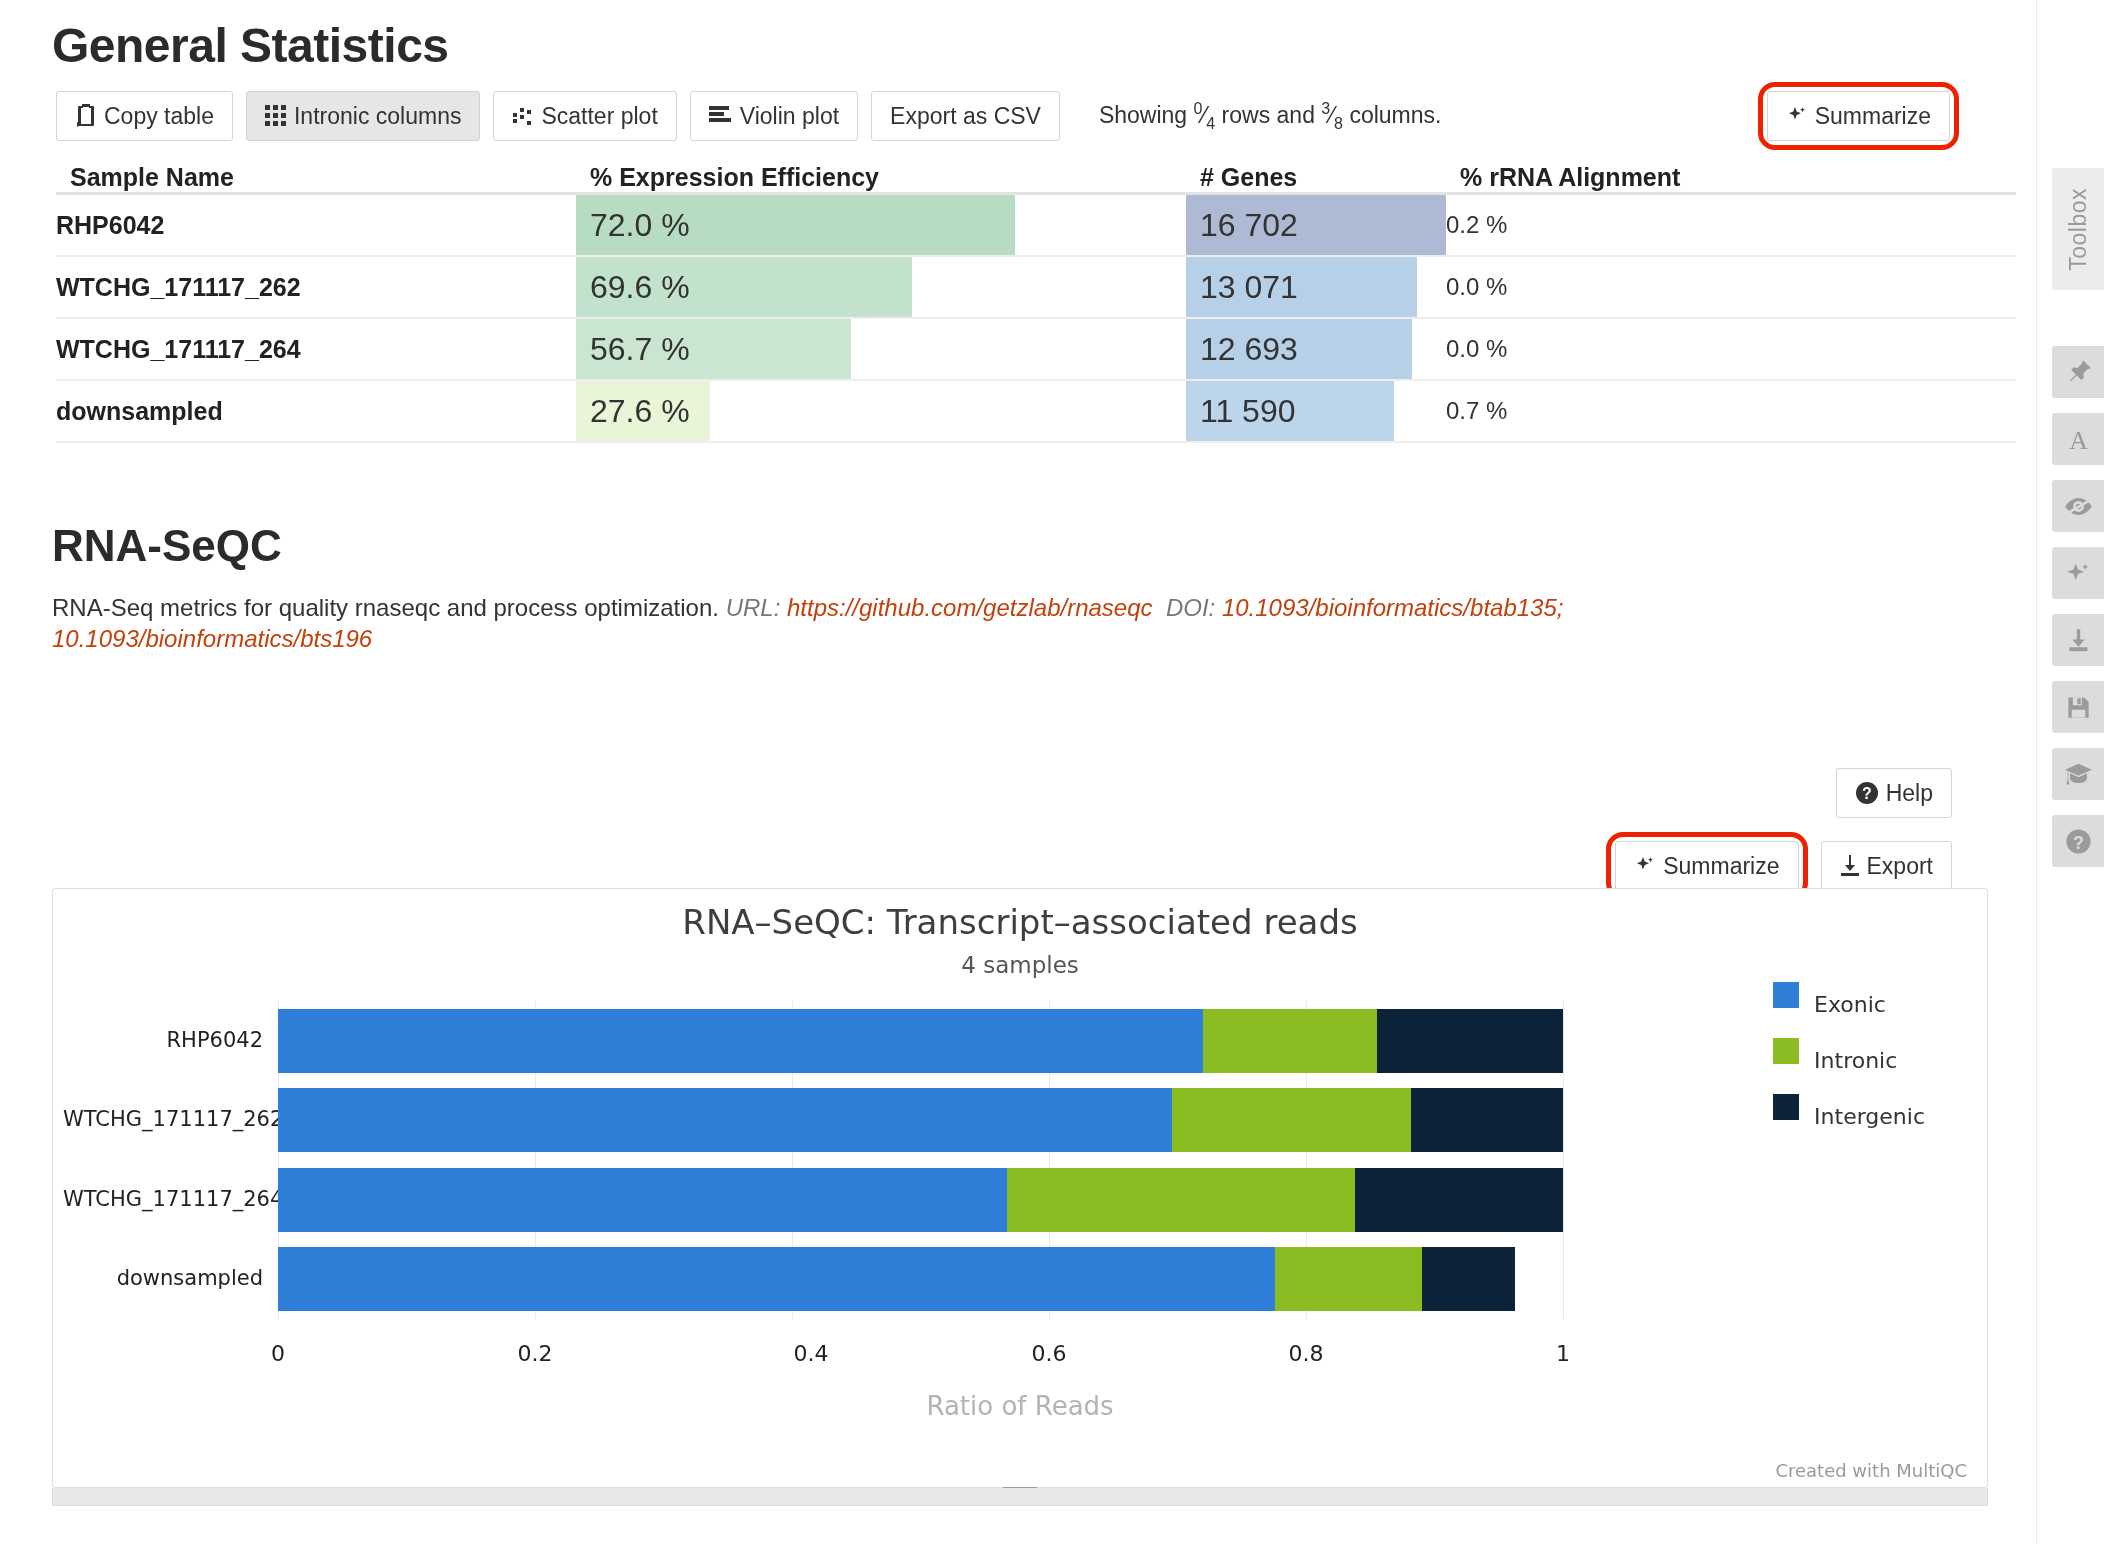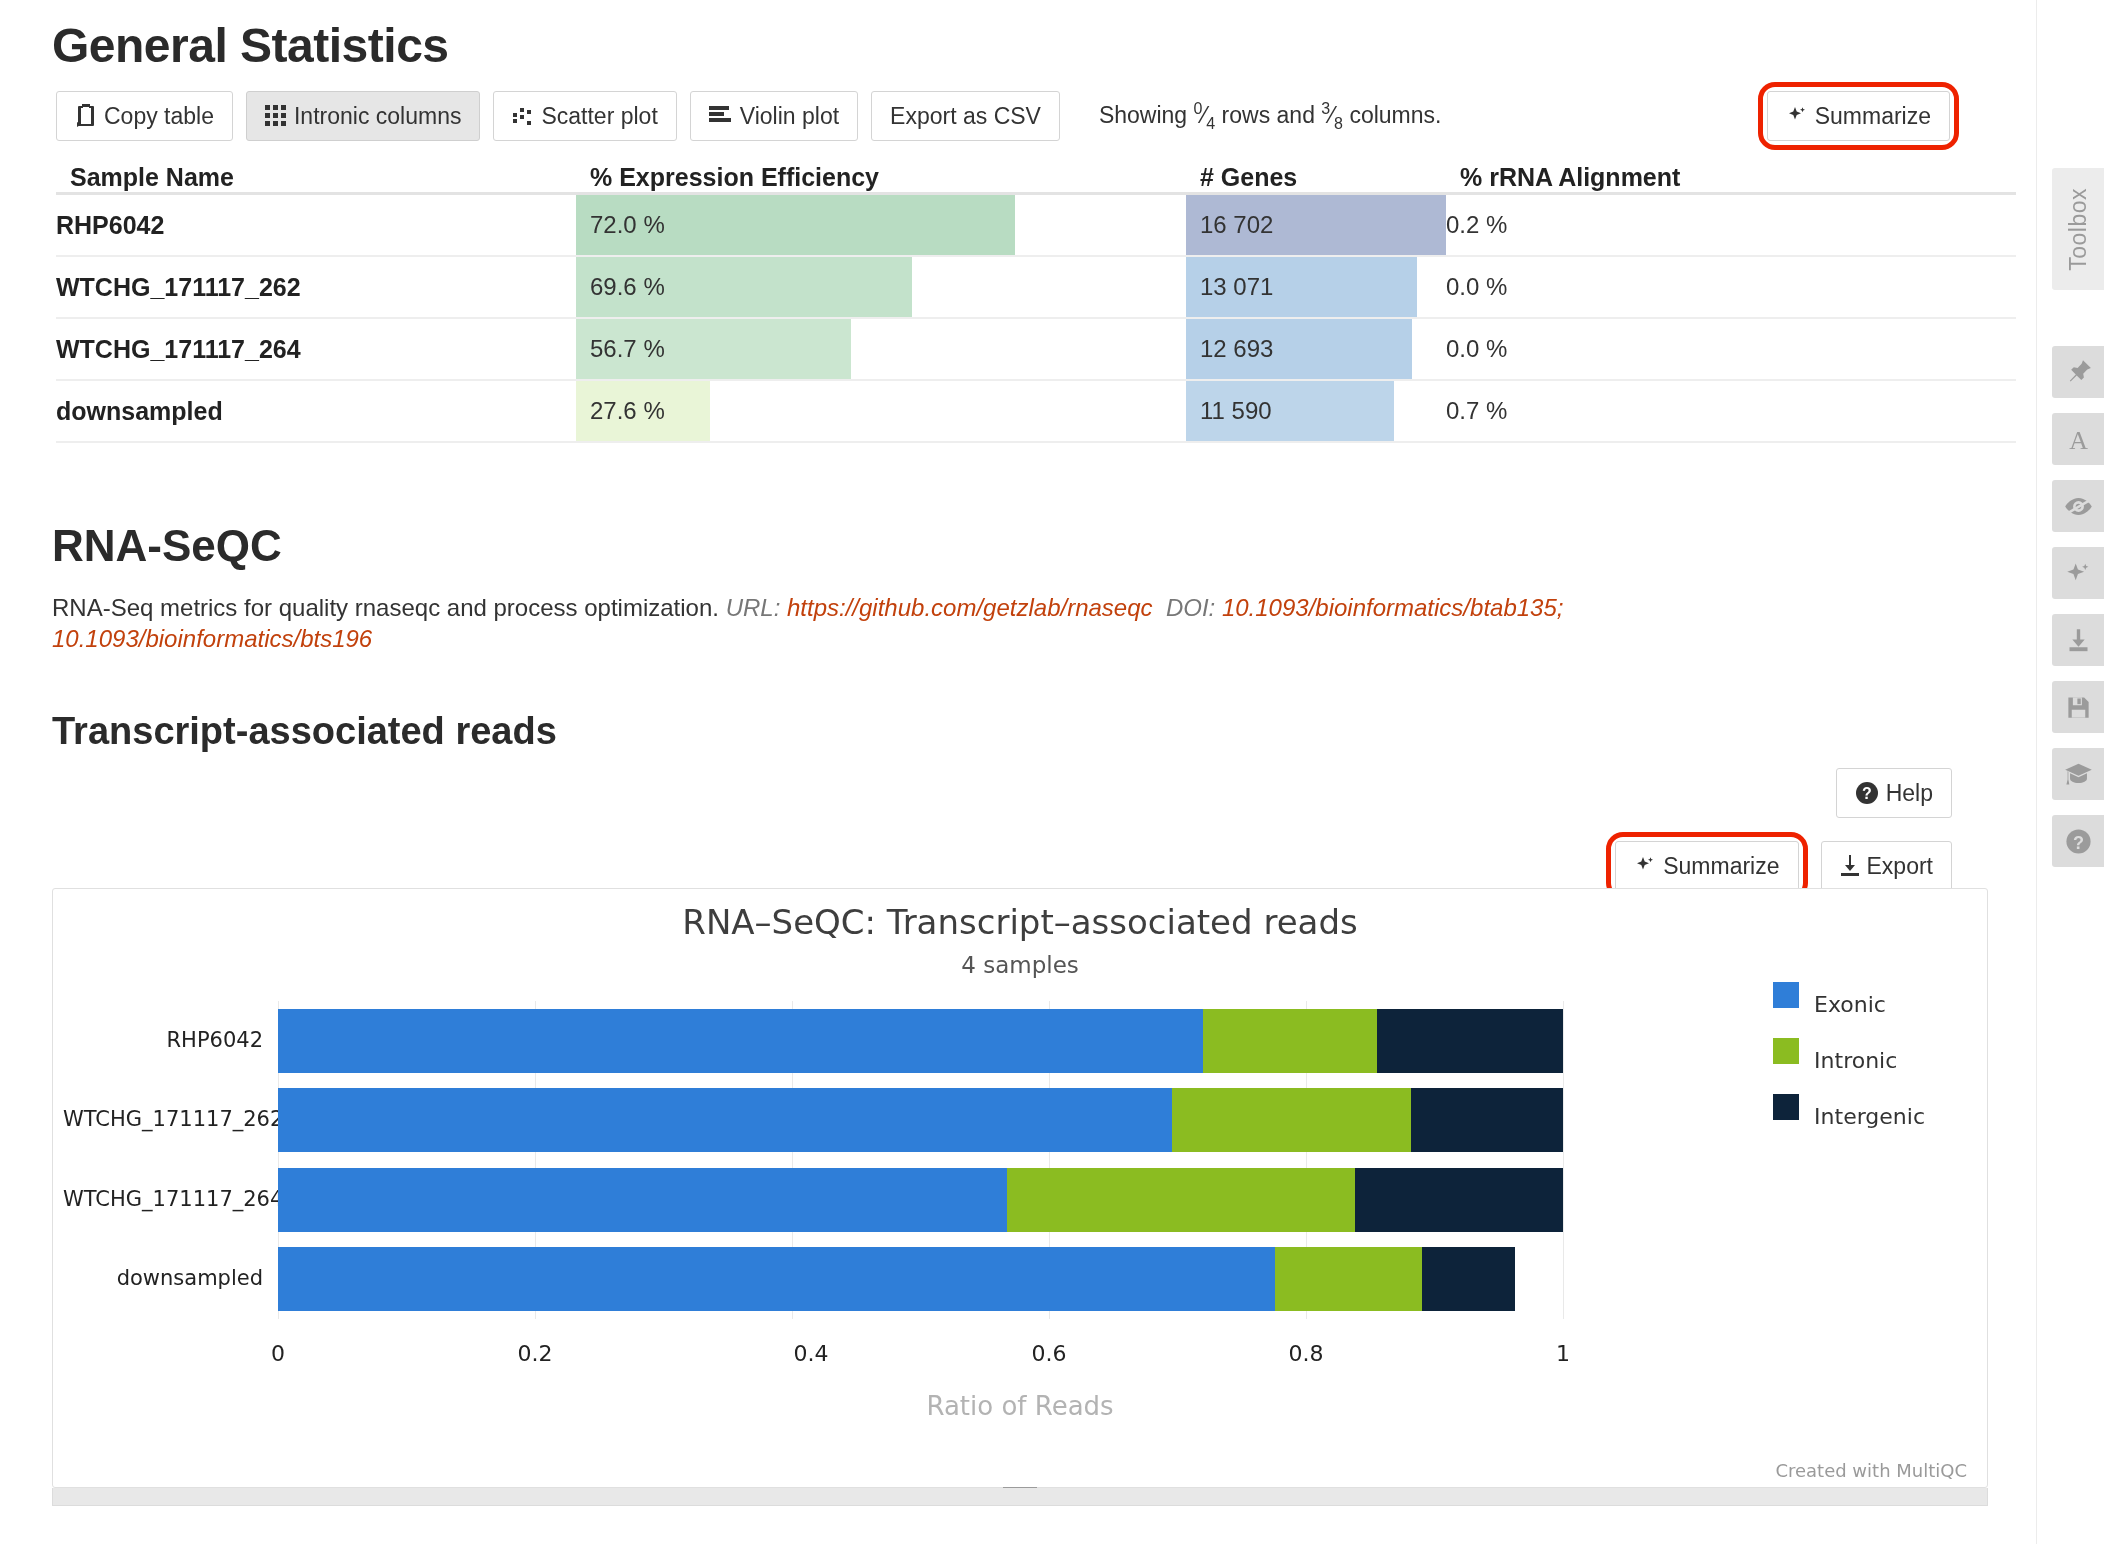--- a/index.html
+++ b/index.html
@@ -56,21 +56,21 @@
   }
   table.gs th.c0 { width:520px; padding-left:14px;}
   table.gs th.c1 { width:610px; padding-left:14px;}
   table.gs th.c2 { width:260px; padding-left:14px;}
   table.gs th.c3 { width:570px; padding-left:14px;}
 
   table.gs td { padding:0; border-bottom:2px solid #eeeeee; height:60px; vertical-align:middle; }
   td.name { font-size:25px; font-weight:bold; color:#222; padding-left:14px; }
   .barcell { position:relative; height:60px; }
   .barfill { position:absolute; left:0; top:0; bottom:0; }
-  .barlabel { position:relative; z-index:2; font-size:24px; color:#333; padding-left:14px; line-height:60px; }
+  .barlabel { position:relative; z-index:2; font-size:32px; color:#333; padding-left:14px; line-height:60px; }
   .plaincell { font-size:24px; color:#333; padding-left:14px; }
 
   
   .h2 { font-size:44px; font-weight:bold; color:#2b2b2b; margin:78px 0 0 52px; }
   .desc { font-size:24px; color:#333; margin:22px 0 0 52px; width:1700px; line-height:1.28; }
   .desc .it { font-style:italic; color:#777; }
   .desc a { color:#c2410c; font-style:italic; text-decoration:none; }
 
   .h3 { font-size:38px; font-weight:bold; color:#2b2b2b; margin:56px 0 0 52px; }
 
@@ -302,21 +302,20 @@
 
   <div class="desc">
     <span>RNA-Seq metrics for quality rnaseqc and process optimization.</span>
     <span class="it">URL:</span>
     <a href="#">https://github.com/getzlab/rnaseqc</a>
     &nbsp;<span class="it">DOI:</span>
     <a href="#">10.1093/bioinformatics/btab135;</a>
     <a href="#">10.1093/bioinformatics/bts196</a>
   </div>
 
-  <div class="h3">Transcript-associated reads</div>
 
   <div class="plot-btnrow1" style="top:768px;">
     <button class="btn" style="margin-right:0;">
       <span class="ico">
         <svg width="24" height="24" viewBox="0 0 24 24">
           <circle cx="12" cy="12" r="11" fill="#333"></circle>
           <text x="12" y="18" font-size="16" text-anchor="middle" fill="#fff" font-family="Liberation Sans, sans-serif" font-weight="bold">?</text>
         </svg>
       </span>
       <span>Help</span>

